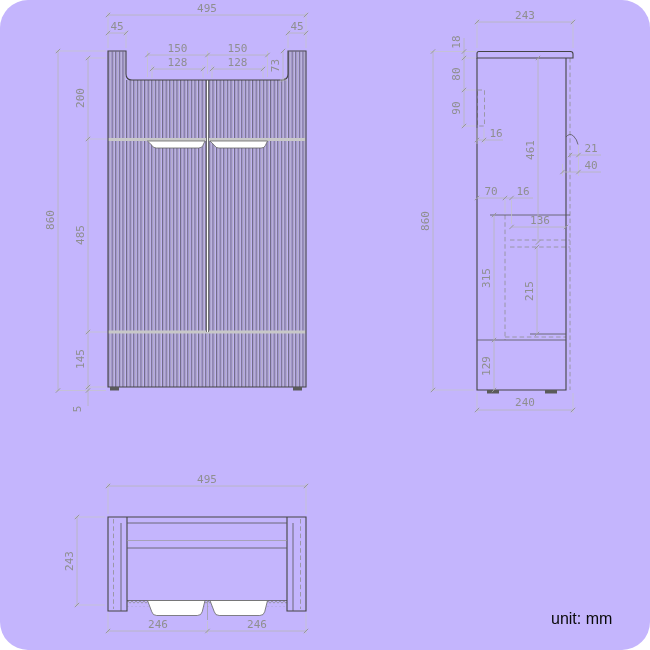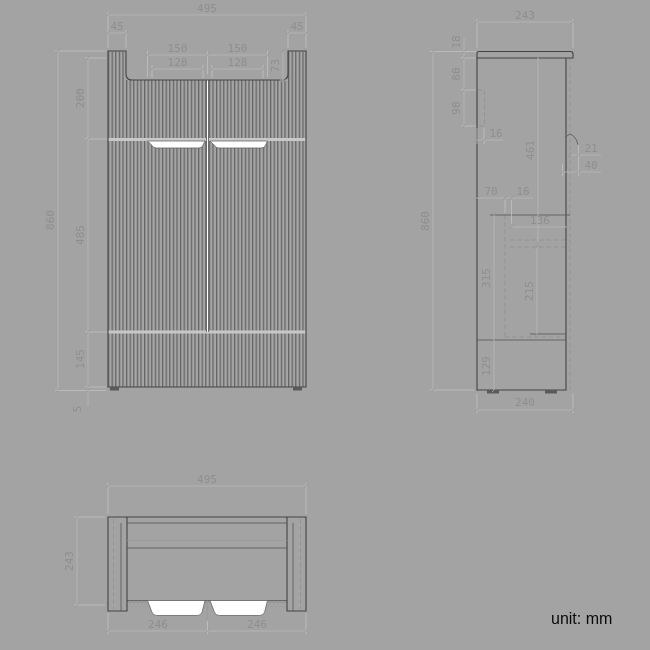--- a/index.html
+++ b/index.html
@@ -1,17 +1,17 @@
 <!DOCTYPE html>
 <html><head>
 <meta charset="utf-8">
 <style>
   html,body{margin:0;padding:0;background:#ffffff;}
-  #stage{position:relative;width:650px;height:650px;background:#a3a3a3;overflow:hidden;
-         font-family:"DejaVu Sans Mono", monospace;}
+  #stage{position:relative;width:650px;height:650px;background:#c4b5fd;overflow:hidden;
+         font-family:"DejaVu Sans Mono", monospace;border-radius:28px;}
   svg{display:block;}
   text{fill:#8f8f8f;font-size:11px;font-family:"DejaVu Sans Mono", monospace;}
   text.unit{fill:#0a0a0a;font-size:16px;font-family:"Liberation Sans", sans-serif;}
   .dim{stroke:#b8b8b8;stroke-width:0.8;fill:none;}
   .ext{stroke:#c6c6c6;stroke-width:0.7;fill:none;}
   .tick{stroke:#999;stroke-width:1;fill:none;}
   .obj{stroke:#444;stroke-width:1.1;fill:none;}
   .obj2{stroke:#555;stroke-width:0.8;fill:none;}
   .hid{stroke:#909090;stroke-width:0.8;fill:none;stroke-dasharray:4.5 2.8;}
   .lt{stroke:#9a9a9a;stroke-width:0.7;fill:none;}

